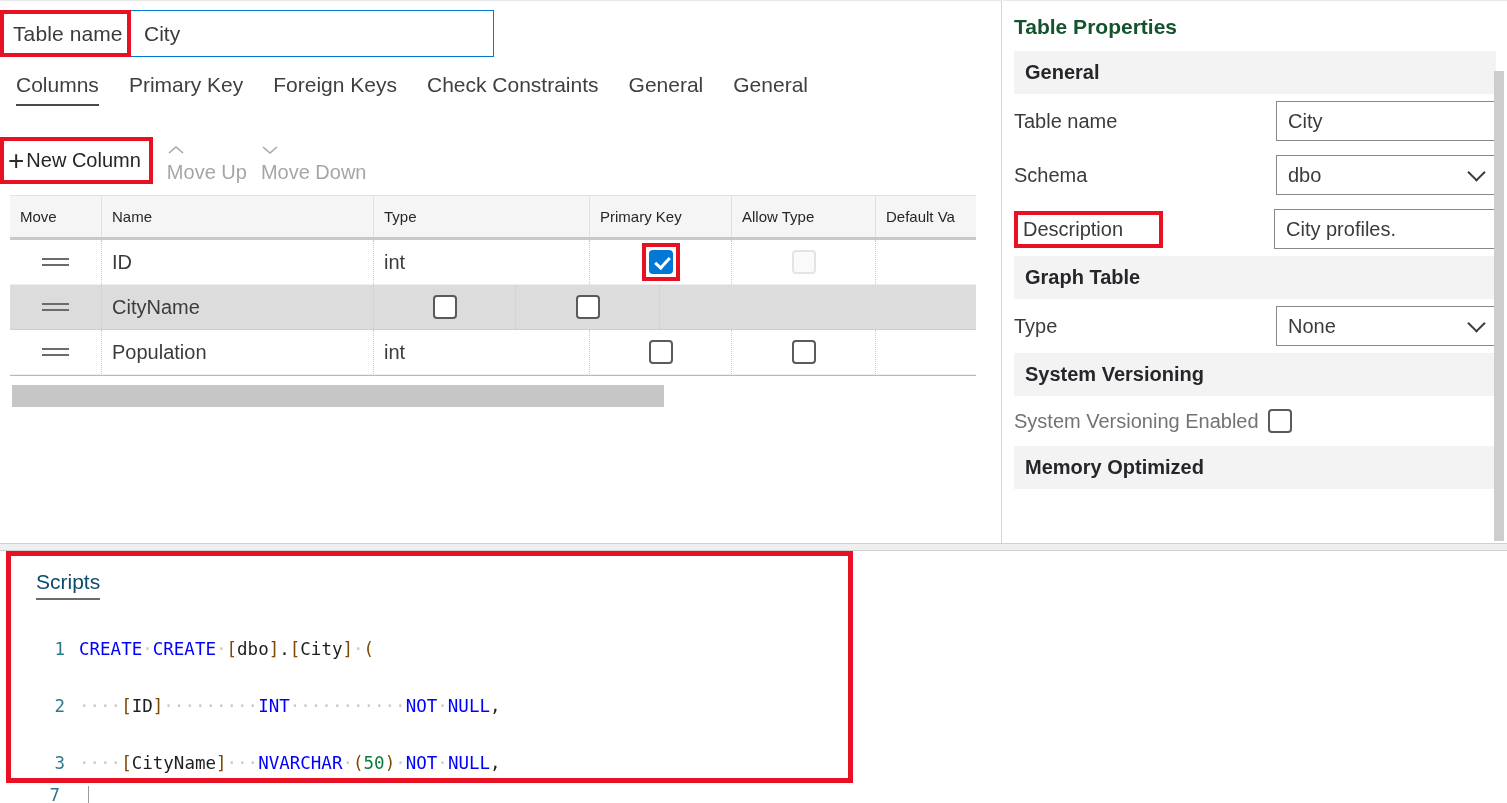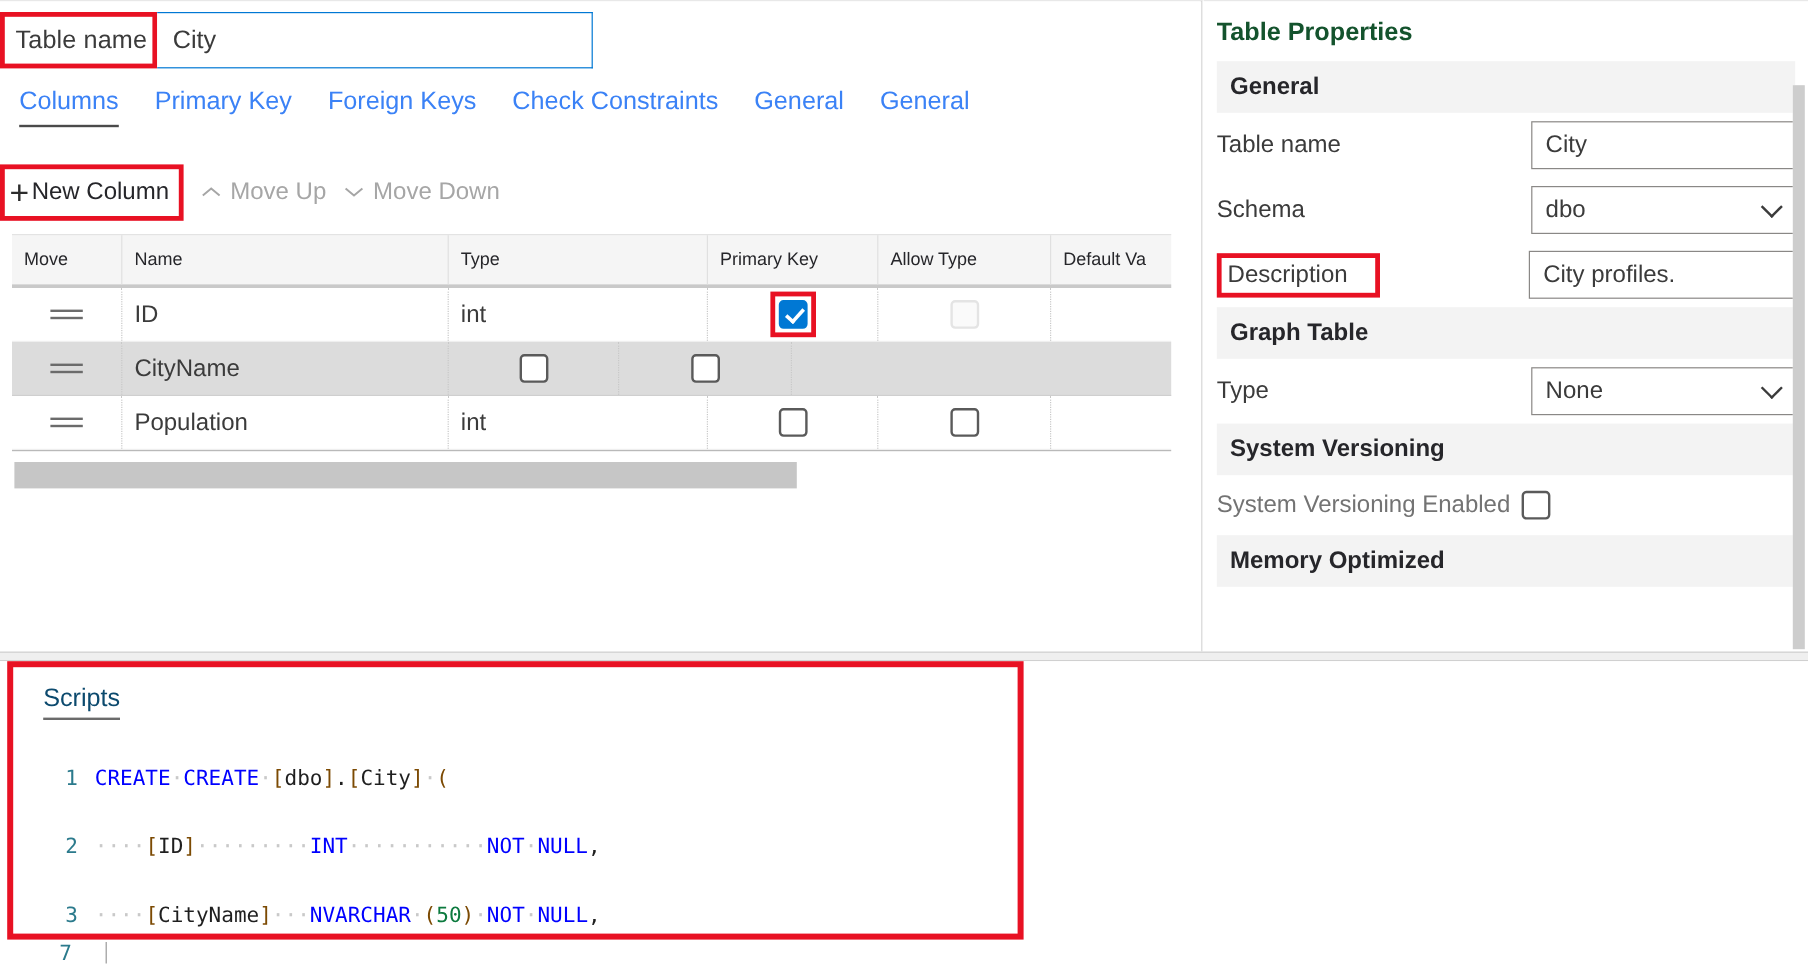--- a/index.html
+++ b/index.html
@@ -37,21 +37,21 @@
     border: 1px solid #0078d4; border-left: none;
     background: #fff; display: flex; align-items: center; padding-left: 13px;
     font-size: 21px; color: #3b3b3b;
   }
 
   
   .tabs {
     position: absolute; left: 16px; top: 72px; display: flex; align-items: flex-end;
   }
   .tab {
-    font-size: 21px; color: #3b82f6; padding: 0 0 9px 0; margin-right: 30px;
+    font-size: 21px; color: #404040; padding: 0 0 9px 0; margin-right: 30px;
     position: relative; white-space: nowrap; cursor: pointer;
   }
   .tab.active::after {
     content: ""; position: absolute; left: 0; right: 0; bottom: 0;
     height: 2px; background: #4a4a4a;
   }
   .tab:last-child { margin-right: 0; }
 
   
   .toolbar {
@@ -59,20 +59,21 @@
   }
   .newcol-box {
     height: 47px; border: 4px solid #e81123; background: #fff;
     display: flex; align-items: center; padding: 0 8px 0 4px; cursor: pointer;
   }
   .newcol-box .plus { font-size: 28px; color: #2c2c2c; line-height: 1; margin-right: 2px; font-weight: 300;}
   .newcol-box .lbl { font-size: 20px; color: #26262a; }
   .tb-item {
     display: flex; align-items: flex-start; margin-left: 14px; color: #a6a6a6; font-size: 20px;
     cursor: default;
+    flex-direction: column;
   }
   .tb-item .chev { margin-right: 7px; display:inline-block; }
 
   
   .grid { position: absolute; left: 10px; top: 194px; width: 966px; }
   .grid-head {
     display: flex; height: 45px; background: #f5f5f5;
     border-bottom: 3px solid #c9c9c9; border-top: 1px solid #e3e3e3;
   }
   .grid-head .cell {
@@ -120,21 +121,21 @@
   .sec-head {
     background: #f3f3f3; font-size: 20px; font-weight: bold; color: #26262a;
     padding: 10px 0 10px 11px; margin: 0 11px 0 11px;
   }
   .prop-row {
     display: flex; align-items: center; height: 54px; padding: 0 11px 0 11px;
   }
   .prop-label { font-size: 20px; color: #3b3b3b; flex: 0 0 262px; }
   .prop-label.boxed {
     border: 4px solid #e81123; background:#fff; flex: 0 0 auto;
-    padding: 3px 23px 3px 5px; margin-right: 0;
+    padding: 3px 36px 3px 5px; margin-right: 0;
   }
   .prop-field {
     flex: 1; height: 40px; border: 1px solid #8a8886; background: #fff;
     display: flex; align-items: center; padding-left: 11px; font-size: 20px; color: #3b3b3b;
     position: relative; margin-left: auto; max-width: 222px;
   }
   .prop-field.dd { padding-right: 34px; }
   .chevdown {
     position: absolute; right: 12px; top: 50%; width: 13px; height: 13px;
     border: solid #3b3b3b; border-width: 0 2px 2px 0; transform: translateY(-70%) rotate(45deg);

